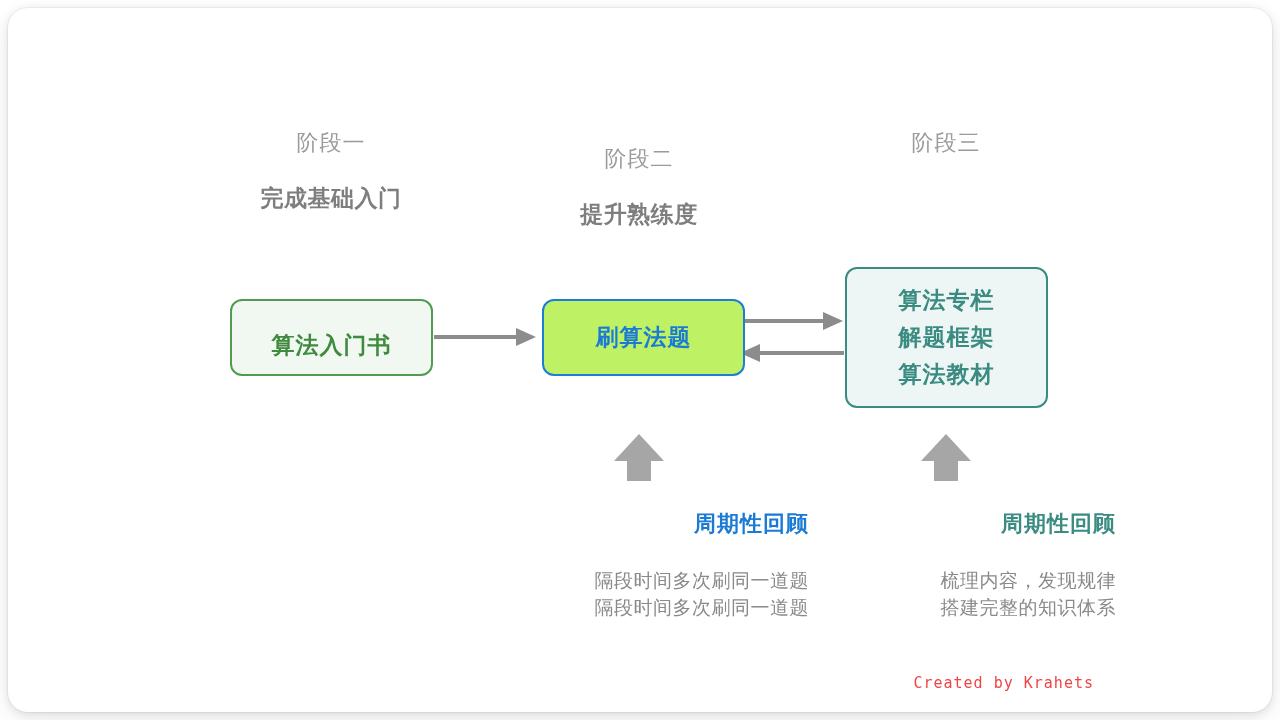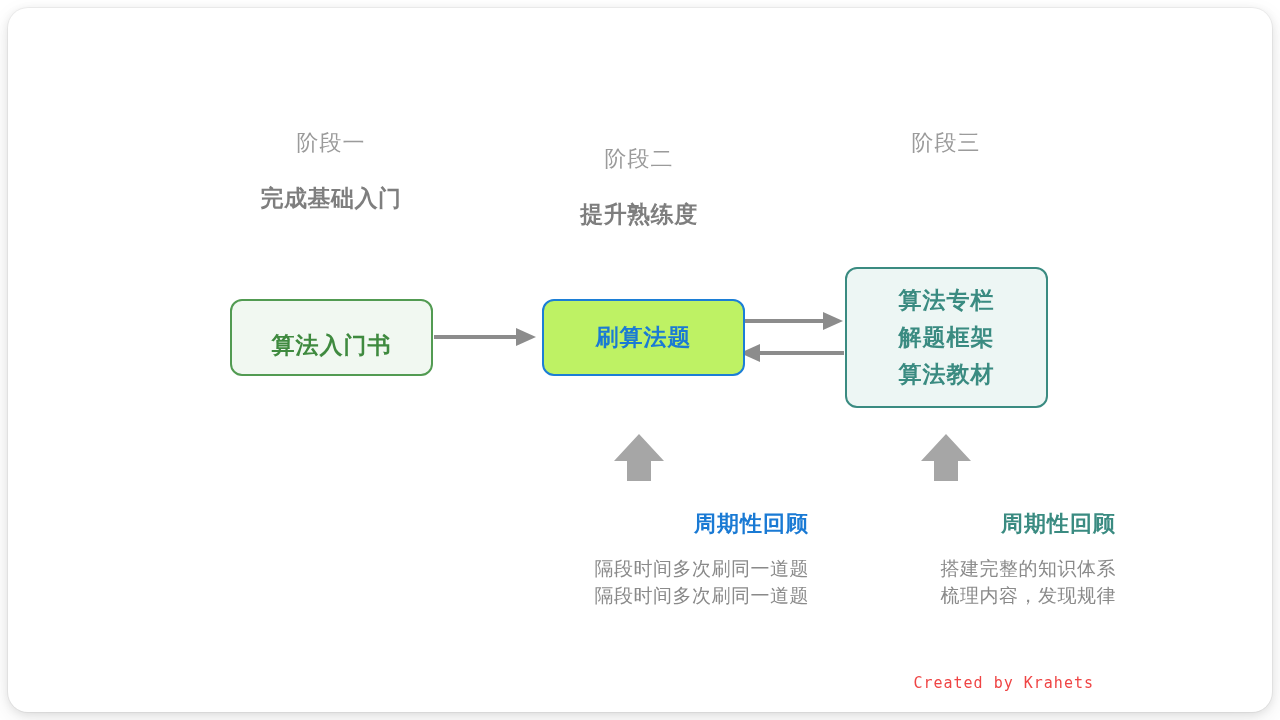--- a/index.html
+++ b/index.html
@@ -120,21 +120,21 @@
     width: 340px;
   }
   .annotation-title {
     font-size: 22px;
     font-weight: bold;
     line-height: 30px;
     letter-spacing: 1px;
     white-space: nowrap;
   }
   .annotation-desc {
-    margin-top: 16px;
+    margin-top: 28px;
     font-size: 19px;
     font-weight: 400;
     color: #8a8a8a;
     line-height: 27px;
     letter-spacing: 0.5px;
     white-space: nowrap;
   }
 
   #annotation-review { left: 469px; top: 509px; }
   #annotation-review .annotation-title { color: #1a7ad4; }
@@ -219,20 +219,20 @@
     <div class="annotation-title">周期性回顾</div>
     <div class="annotation-desc">
       <div>隔段时间多次刷同一道题</div>
       <div>隔段时间多次刷同一道题</div>
     </div>
   </div>
 
   <div class="annotation" id="annotation-summary">
     <div class="annotation-title">周期性回顾</div>
     <div class="annotation-desc">
+      <div>梳理内容，发现规律</div>
       <div>搭建完整的知识体系</div>
-      <div>梳理内容，发现规律</div>
     </div>
   </div>
 
   <div id="watermark">Created by Krahets</div>
 
 </div>
 
 </body></html>

